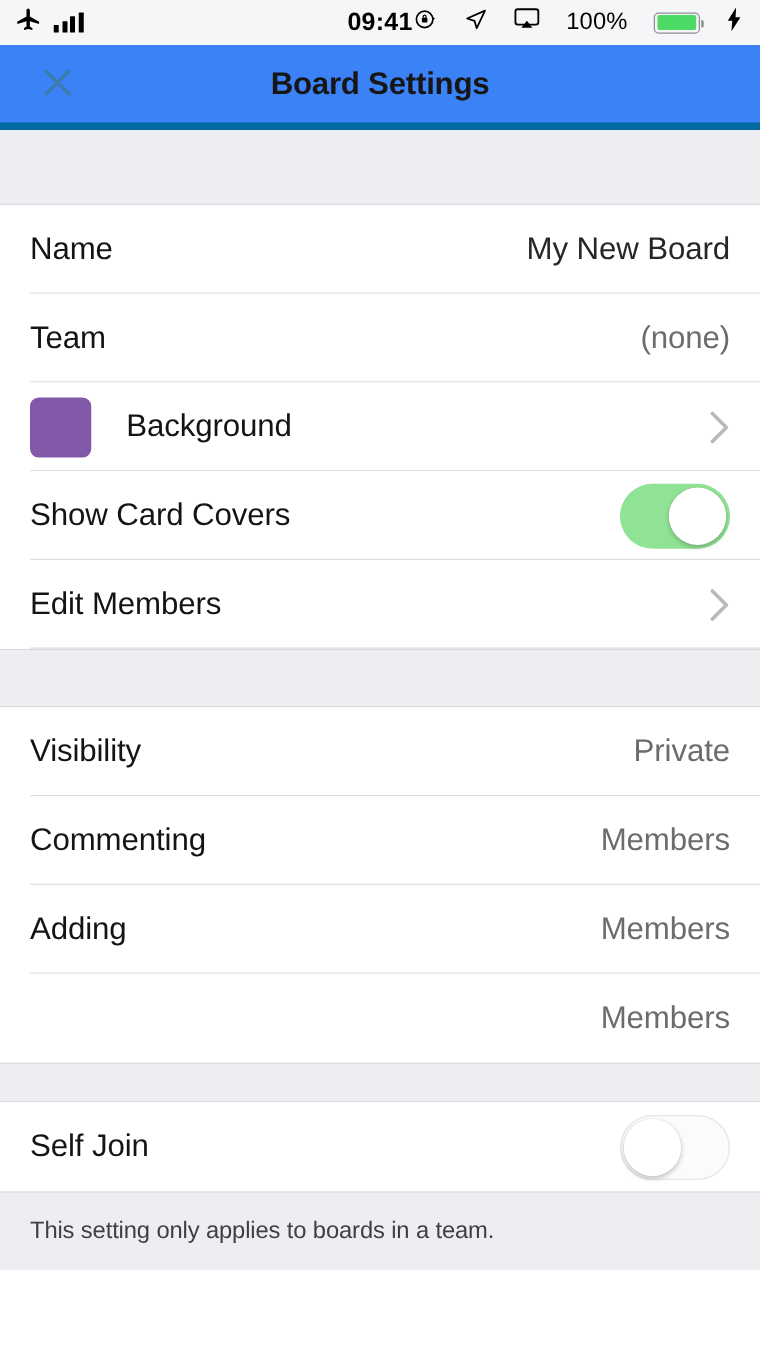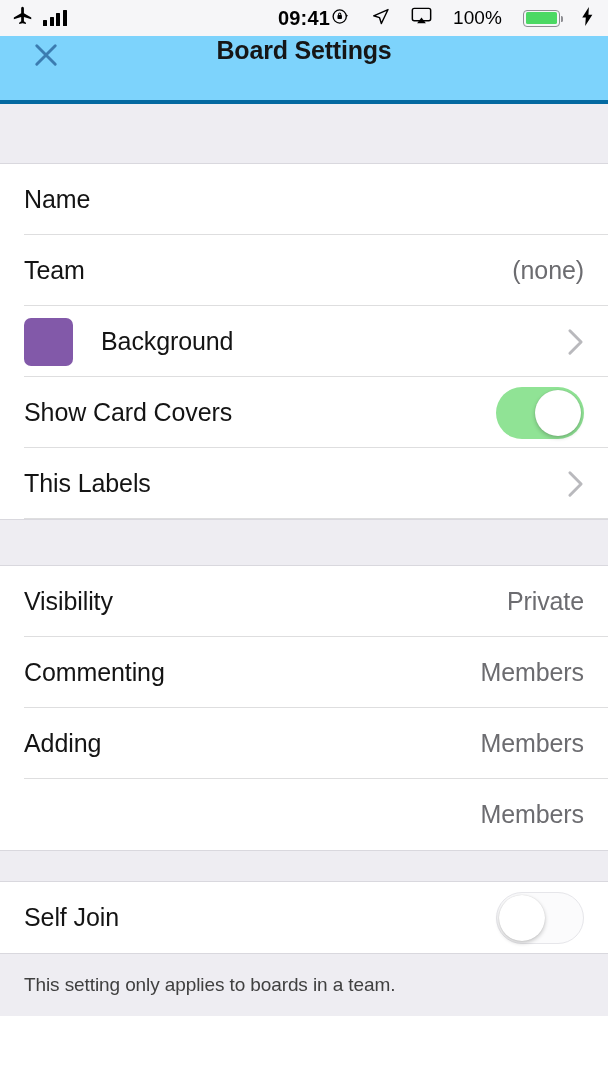--- a/index.html
+++ b/index.html
@@ -37,23 +37,23 @@
     border-radius:4px; padding:1.6px; position:relative;
   }
   .battery::after{
     content:""; position:absolute; right:-4.4px; top:5px;
     width:2.6px; height:6px; background:#8e8e93; border-radius:0 1.5px 1.5px 0;
   }
   .battery > span{ display:block; height:100%; background:#4cd964; border-radius:1.6px; }
 
   
   .navbar{
-    height:68px; background:#7dd3fc;
-    border-bottom:4px solid #0369a1;
-    display:flex; align-items:flex-start; position:relative;
+    height:68px; background:#3b82f6;
+    border-bottom:6px solid #0369a1;
+    display:flex; align-items:center; position:relative;
   }
   .nav-title{
     position:absolute; left:0; right:0; text-align:center;
     font-size:25px; font-weight:bold; color:#161616; letter-spacing:-0.2px;
   }
   .close-btn{
     position:relative; z-index:2; margin-left:26px;
     width:40px; height:40px; display:flex; align-items:center; justify-content:center;
     cursor:pointer; background:none; border:none;
   }
@@ -174,20 +174,21 @@
     </button>
     <div class="nav-title">Board Settings</div>
   </div>
 
   <div class="gap gap-top"></div>
 
   <div class="group">
 
     <div class="row sep">
       <span class="row-label">Name</span>
+      <span class="row-value dark">My New Board</span>
     </div>
 
     <div class="row sep">
       <span class="row-label">Team</span>
       <span class="row-value">(none)</span>
     </div>
 
     <div class="row sep">
       <span class="swatch" style="background:#8259a9"></span>
       <span class="swatch-label">Background</span>
@@ -199,21 +200,21 @@
     </div>
 
     <div class="row sep">
       <span class="row-label">Show Card Covers</span>
       <span class="toggle on">
           <span class="knob"></span>
         </span>
     </div>
 
     <div class="row sep">
-      <span class="row-label">This Labels</span>
+      <span class="row-label">Edit Members</span>
       <span class="chev">
         <svg width="17" height="28" viewBox="0 0 12 20" fill="none" stroke="#b9b9bd" stroke-width="2.1" stroke-linecap="round" stroke-linejoin="round">
           <path d="M2 2l8 8-8 8"></path>
         </svg>
       </span>
     </div>
 
   </div>
 
   <div class="gap gap-mid"></div>

